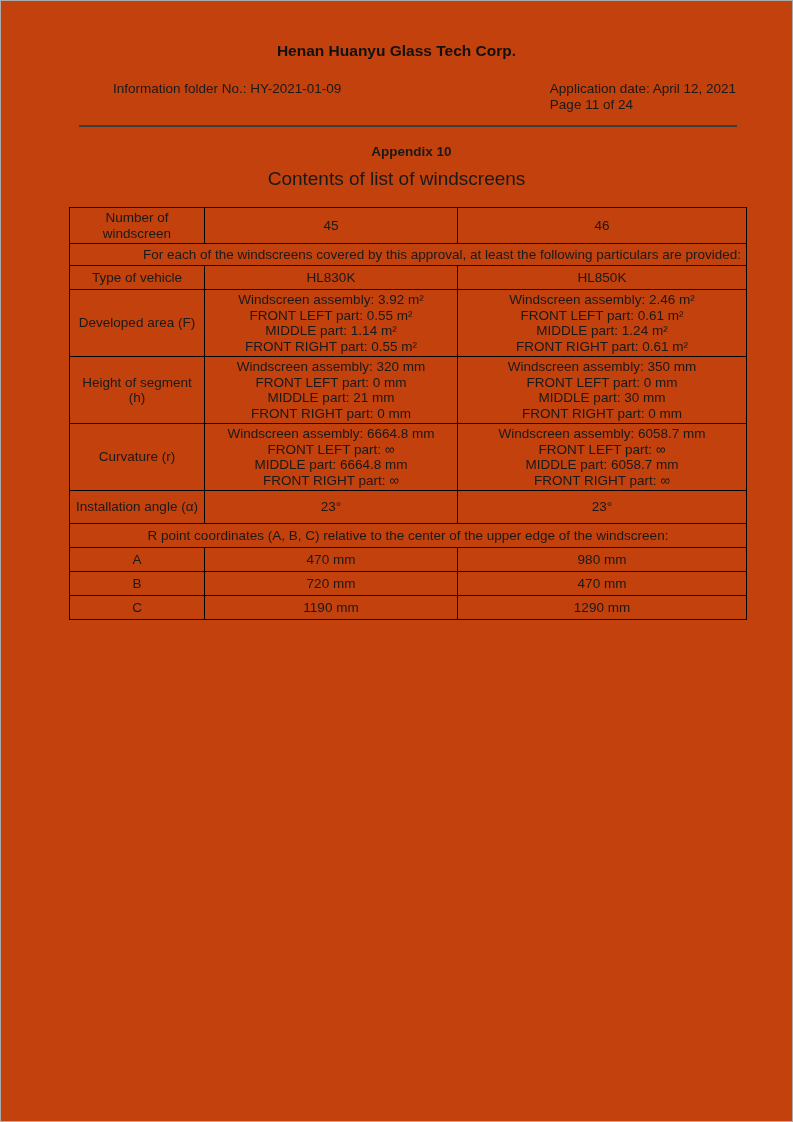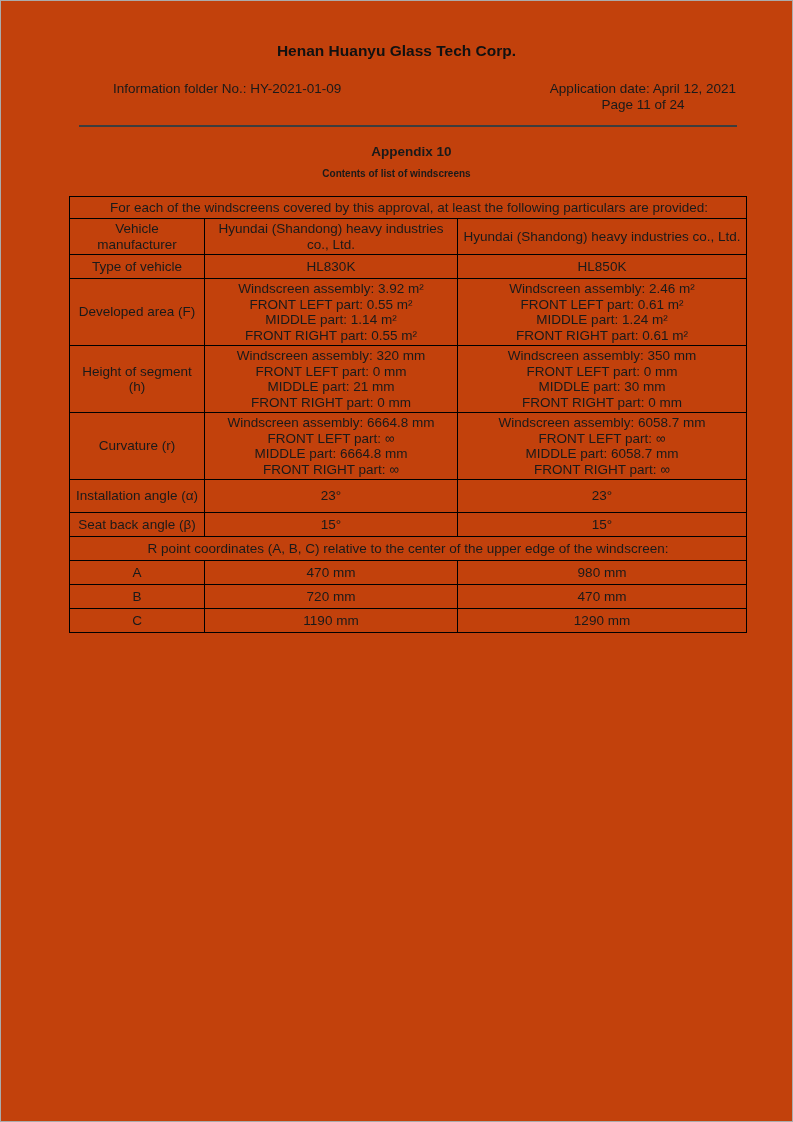--- a/index.html
+++ b/index.html
@@ -22,57 +22,57 @@
     color: #111;
   }
   .meta {
     display: flex;
     justify-content: space-between;
     align-items: flex-start;
     margin: 21px 56px 12px 112px;
     font-size: 13.5px;
     line-height: 16px;
   }
-  .meta-right { text-align: center; }
+  .meta-right { text-align: left; }
   .rule {
     margin: 1px 55px 0 78px;
     border-top: 2px solid #3d3d3d;
     height: 0;
   }
   .appendix {
     margin-top: 17px;
     text-align: center;
     font-size: 13.5px;
     font-weight: bold;
     margin-left: 30px;
   }
   .subtitle {
     margin-top: 9px;
     text-align: center;
-    font-size: 10px;
-    font-weight: bold;
+    font-size: 19px;
+    font-weight: normal;
   }
   table.ws {
     margin: 17px 0 0 68px;
     width: 677px;
     table-layout: fixed;
     border-collapse: collapse;
     font-size: 13.5px;
     line-height: 15.5px;
     color: #1a1a1a;
   }
   table.ws td {
     border: 1px solid #000;
     text-align: center;
     vertical-align: middle;
     padding: 2px 5px;
     white-space: pre-line;
     overflow: hidden;
   }
-  table.ws td.left { text-align: center; padding-left: 7px; }
+  table.ws td.left { text-align: right; padding-left: 7px; }
   tr.h24 { height: 24px; }
   tr.h22 { height: 22px; }
   tr.h33 { height: 33px; }
   tr.h32 { height: 32px; }
 </style>
 </head>
 <body>
 
 <div class="page">
 
@@ -91,27 +91,27 @@
   <div class="appendix">Appendix 10</div>
   <div class="subtitle">Contents of list of windscreens</div>
 
   <table class="ws">
     <colgroup>
       <col style="width:135px">
       <col style="width:253px">
       <col style="width:289px">
     </colgroup>
     <tbody>
+      <tr class="h33">
+        <td>Number of windscreen</td>
+        <td>45</td>
+        <td>46</td>
+      </tr>
       <tr class="h22">
         <td colspan="3" class="left">For each of the windscreens covered by this approval, at least the following particulars are provided:</td>
-      </tr>
-      <tr class="h32">
-        <td>Vehicle manufacturer</td>
-        <td>Hyundai (Shandong) heavy industries co., Ltd.</td>
-        <td>Hyundai (Shandong) heavy industries co., Ltd.</td>
       </tr>
       <tr class="h24">
         <td>Type of vehicle</td>
         <td>HL830K</td>
         <td>HL850K</td>
       </tr>
       <tr>
         <td>Developed area (F)</td>
         <td>Windscreen assembly: 3.92 m²
 FRONT LEFT part: 0.55 m²
@@ -143,25 +143,20 @@
 FRONT LEFT part: ∞
 MIDDLE part: 6058.7 mm
 FRONT RIGHT part: ∞</td>
       </tr>
       <tr class="h33">
         <td>Installation angle (α)</td>
         <td>23°</td>
         <td>23°</td>
       </tr>
       <tr class="h24">
-        <td>Seat back angle (β)</td>
-        <td>15°</td>
-        <td>15°</td>
-      </tr>
-      <tr class="h24">
         <td colspan="3">R point coordinates (A, B, C) relative to the center of the upper edge of the windscreen:</td>
       </tr>
       <tr class="h24">
         <td>A</td>
         <td>470 mm</td>
         <td>980 mm</td>
       </tr>
       <tr class="h24">
         <td>B</td>
         <td>720 mm</td>

